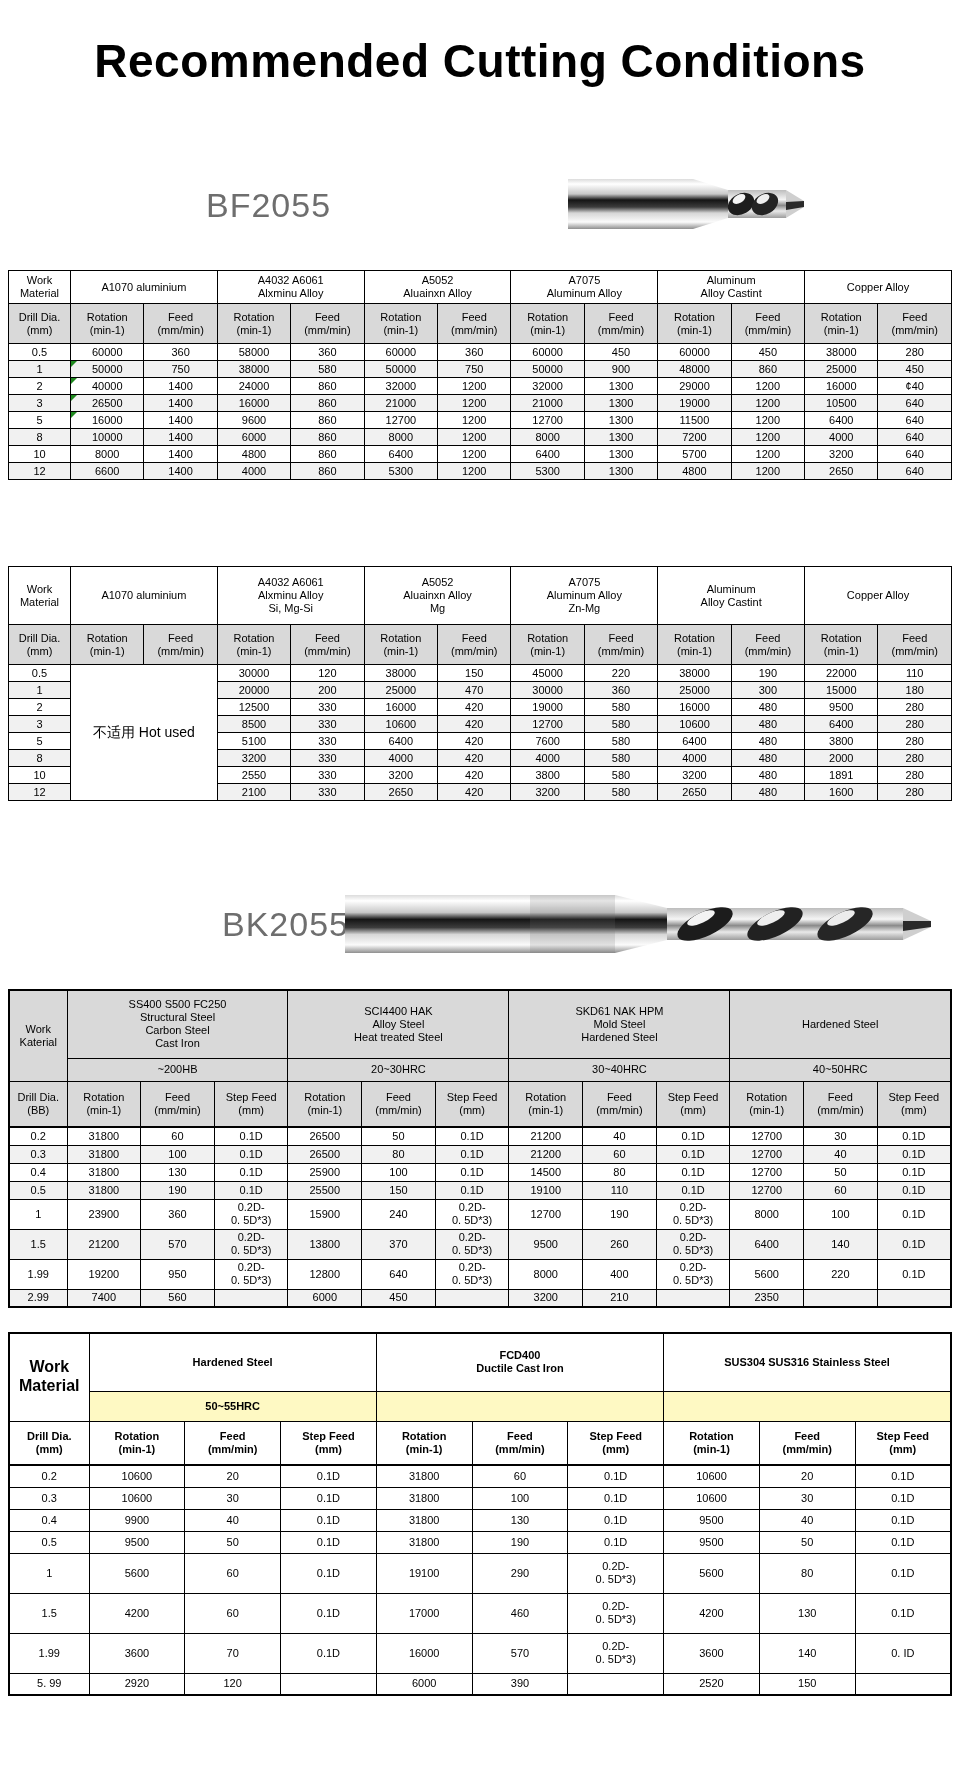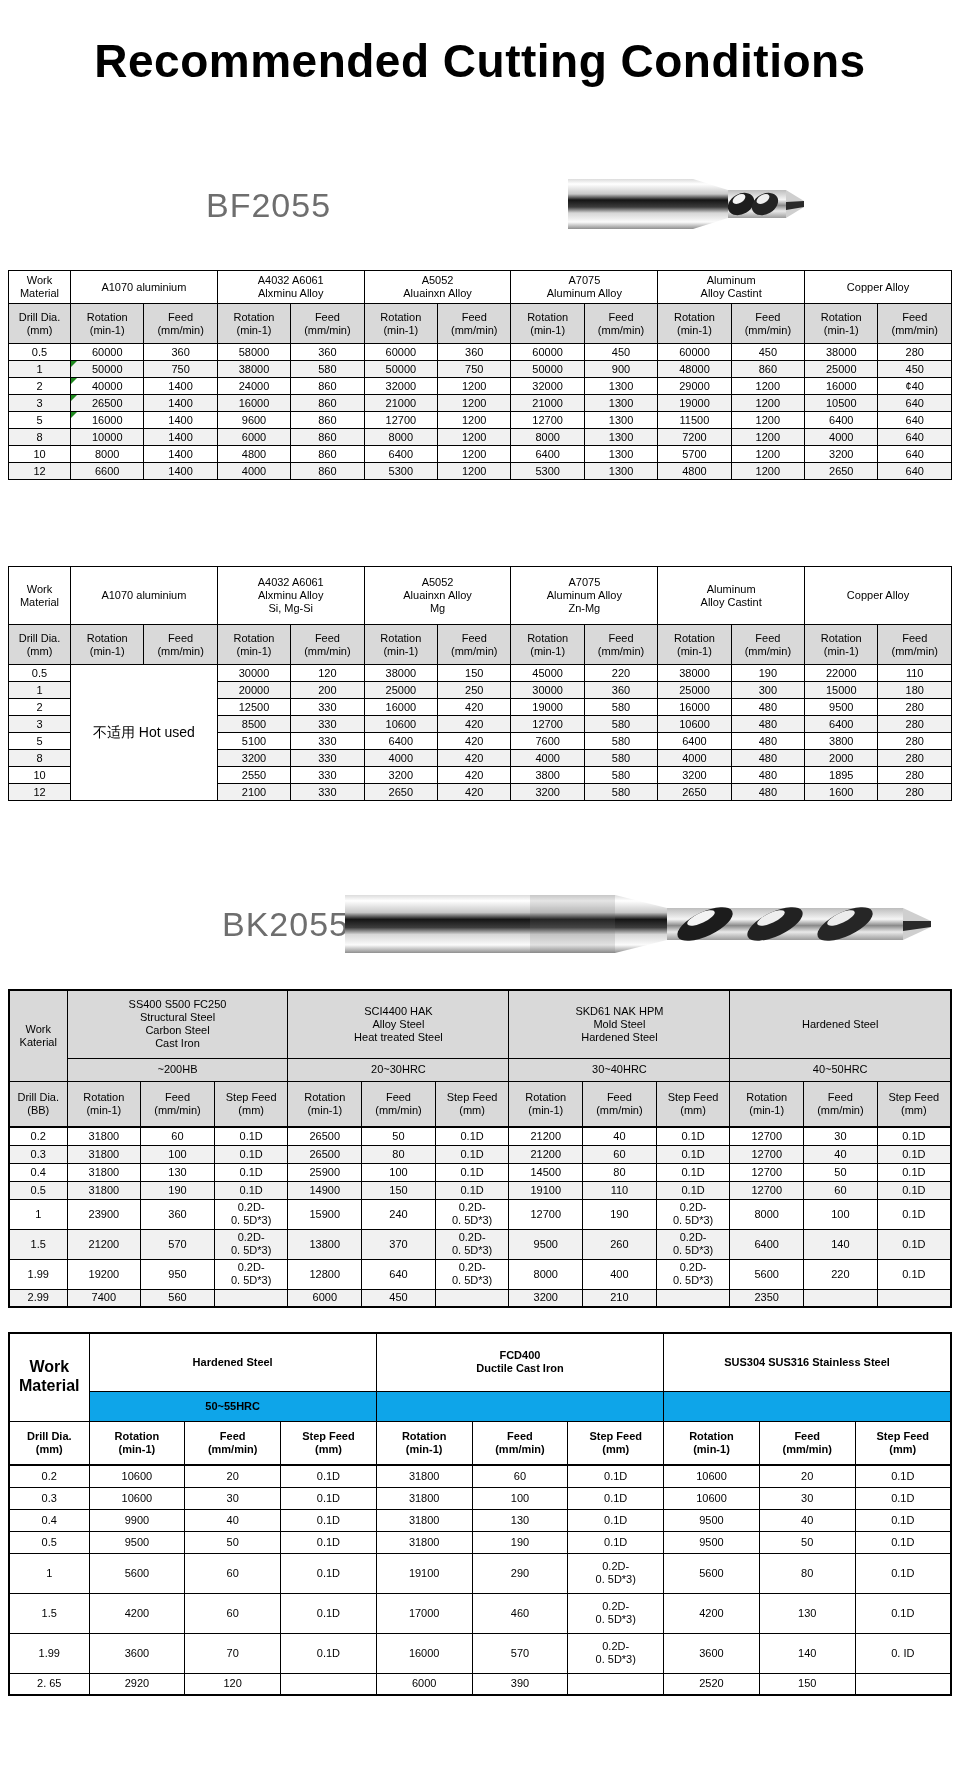--- a/index.html
+++ b/index.html
@@ -57,21 +57,21 @@
   .t3 .mrow{height:46px;}
   .t3 tbody tr{height:18px;}
   .t3 tbody tr.tall{height:30px;}
   .t3 tbody tr:first-child td{border-top:2px solid #000;}
   
   .t4{border:2px solid #000;font-size:15px;}
   .t4 th{font-weight:700;}
   .t4 .corner{font-size:16px;}
   .t4 .grow{height:58px;}
   .t4 .srow{height:30px;}
-  .t4 .srow th{background:#0ea5e9;}
+  .t4 .srow th{background:#fef9c3;}
   .t4 .mrow{height:44px;background:#fff;}
   .t4 .mrow th{background:#fff;}
   .t4 tbody tr{height:22px;}
   .t4 tbody tr.tall{height:40px;}
   .t4 tbody tr td{background:#fff !important;}
   .t4 tbody tr:first-child td{border-top:2px solid #000;}
   
   .ctab td.note{background:#fff !important;font-size:14px;}
   .ctab td.uline{}
   .ctab td.flag::before{
@@ -383,21 +383,21 @@
           <td>38000</td>
           <td>190</td>
           <td>22000</td>
           <td>110</td>
         </tr>
         <tr>
           <td class="diacell">1</td>
           <td>20000</td>
           <td>200</td>
           <td>25000</td>
-          <td>250</td>
+          <td>470</td>
           <td>30000</td>
           <td>360</td>
           <td>25000</td>
           <td>300</td>
           <td>15000</td>
           <td>180</td>
         </tr>
         <tr>
           <td class="diacell">2</td>
           <td>12500</td>
@@ -453,21 +453,21 @@
         <tr>
           <td class="diacell">10</td>
           <td>2550</td>
           <td>330</td>
           <td>3200</td>
           <td>420</td>
           <td>3800</td>
           <td>580</td>
           <td>3200</td>
           <td>480</td>
-          <td>1895</td>
+          <td>1891</td>
           <td>280</td>
         </tr>
         <tr>
           <td class="diacell">12</td>
           <td>2100</td>
           <td>330</td>
           <td>2650</td>
           <td>420</td>
           <td>3200</td>
           <td>580</td>
@@ -629,21 +629,21 @@
           <td>0.1D</td>
           <td>12700</td>
           <td>50</td>
           <td>0.1D</td>
         </tr>
         <tr>
           <td class="diacell">0.5</td>
           <td>31800</td>
           <td>190</td>
           <td>0.1D</td>
-          <td>14900</td>
+          <td>25500</td>
           <td>150</td>
           <td>0.1D</td>
           <td>19100</td>
           <td>110</td>
           <td>0.1D</td>
           <td>12700</td>
           <td>60</td>
           <td>0.1D</td>
         </tr>
         <tr class="tall">
@@ -852,21 +852,21 @@
           <td>0.1D</td>
           <td>16000</td>
           <td>570</td>
           <td>0.2D-
 0. 5D*3)</td>
           <td>3600</td>
           <td>140</td>
           <td>0. ID</td>
         </tr>
         <tr>
-          <td class="diacell">2. 65</td>
+          <td class="diacell">5. 99</td>
           <td>2920</td>
           <td>120</td>
           <td></td>
           <td>6000</td>
           <td>390</td>
           <td></td>
           <td>2520</td>
           <td>150</td>
           <td></td>
         </tr>

